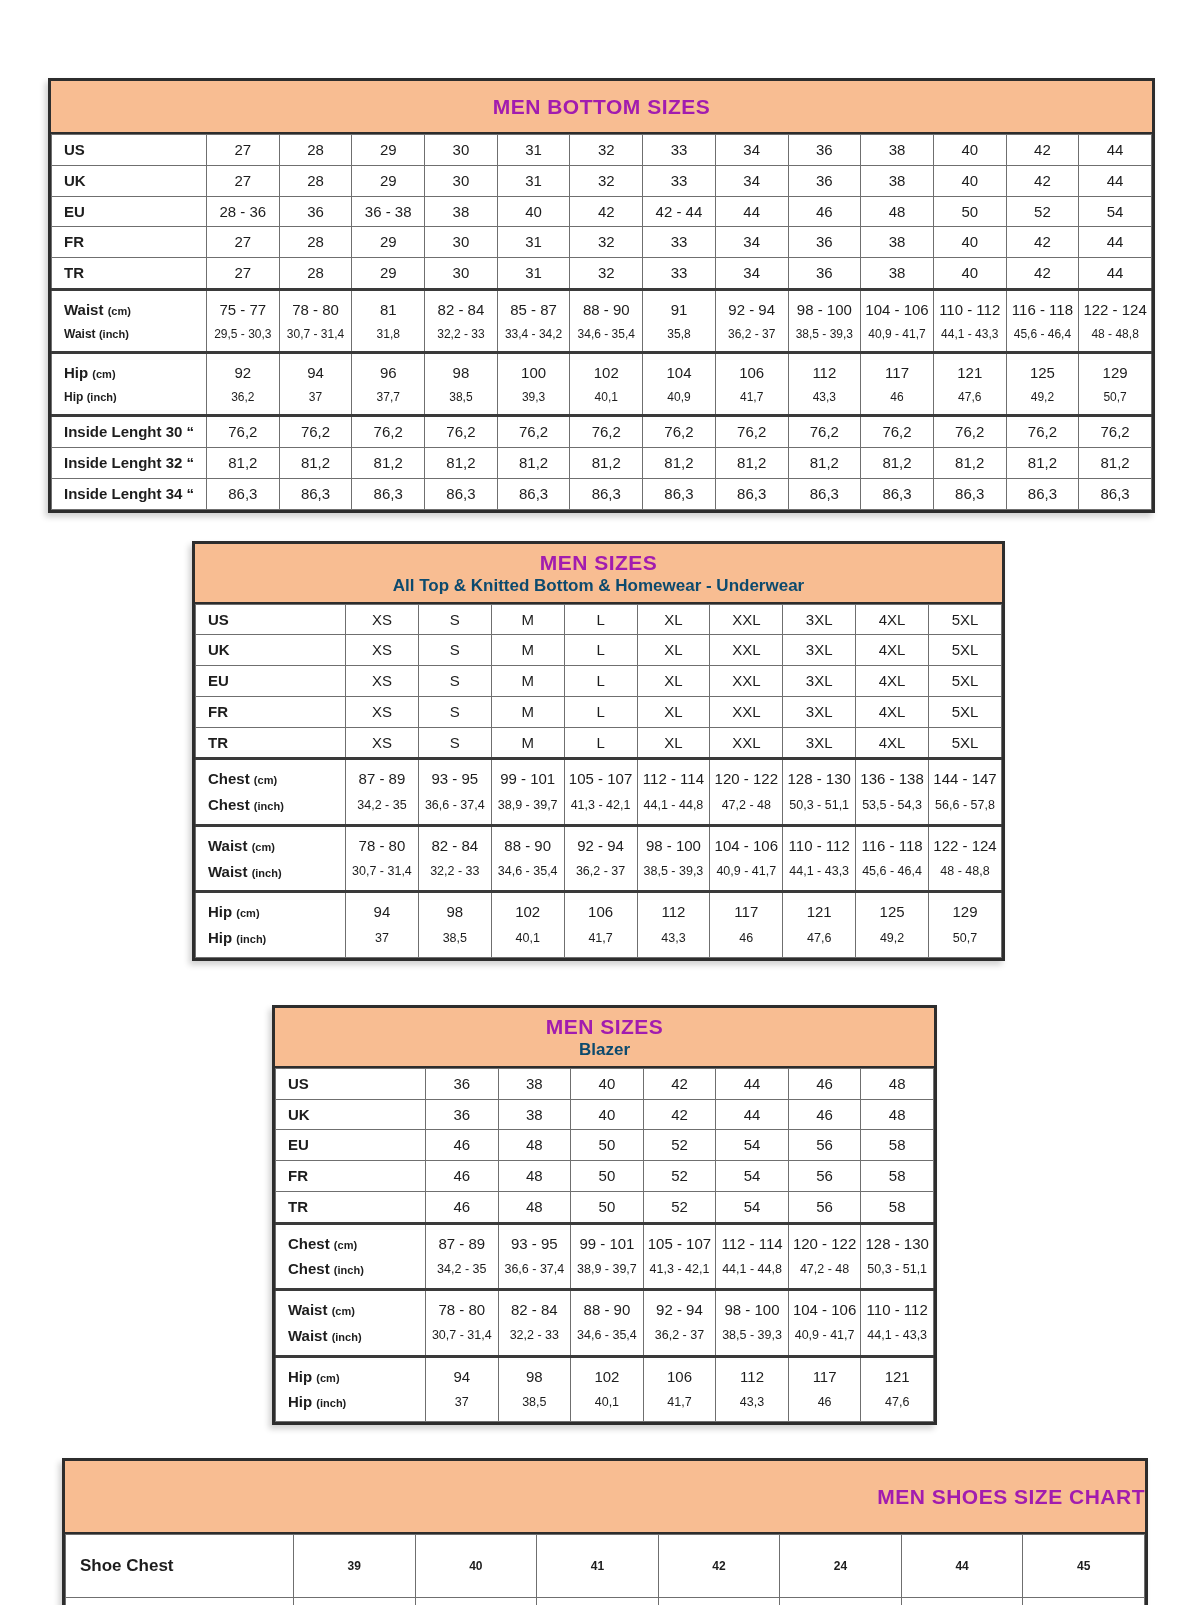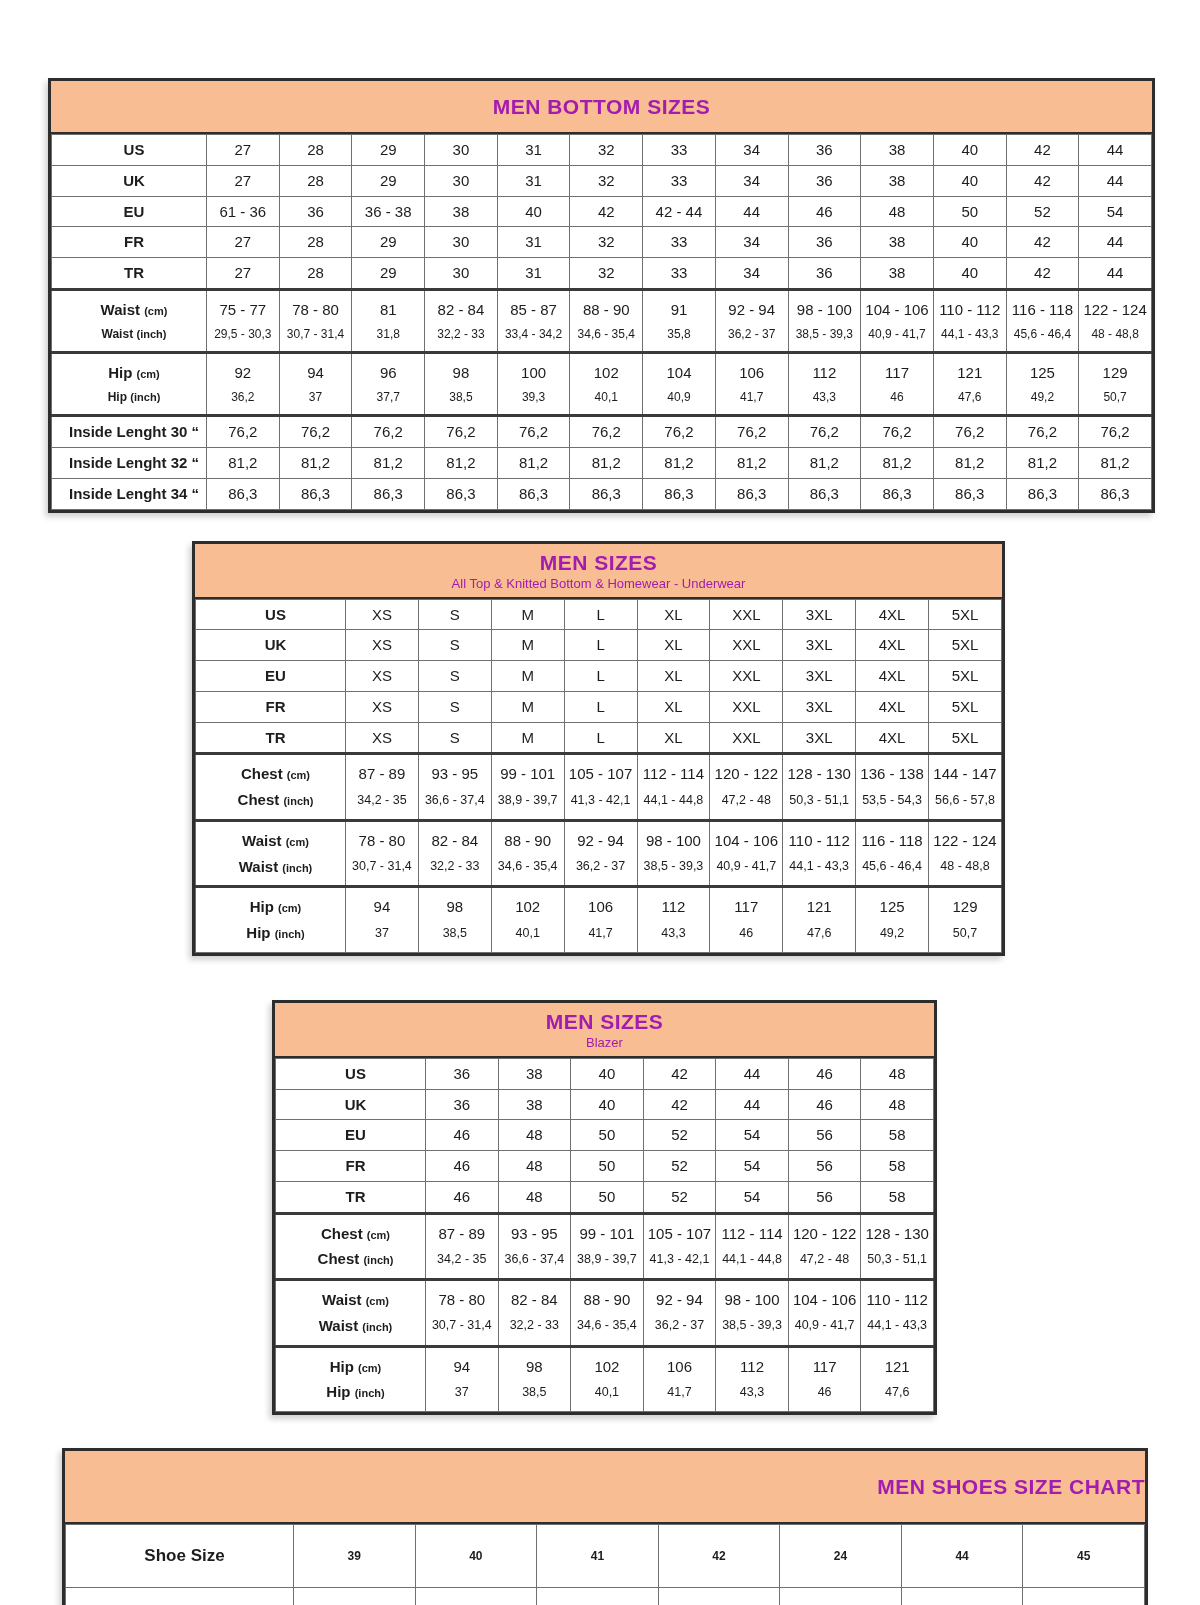--- a/index.html
+++ b/index.html
@@ -30,39 +30,39 @@
   .t4 .thead { padding:24px 0 23px 0;text-align:right; }
   .thead .title {
     display:block;
     font-weight:bold;
     font-size:21px;
     letter-spacing:0.5px;
     color:#a21caf;
   }
   .thead .subtitle {
     display:block;
-    font-weight:normal;
-    font-size:13px;
+    font-weight:bold;
+    font-size:17px;
     margin-top:1px;
-    color:#a21caf;
+    color:#0c4a6e;
   }
 
   table { width:100%; border-collapse:collapse; table-layout:fixed; }
   td {
     border:1px solid #6f6f6f;
     text-align:center;
     vertical-align:middle;
     font-size:15px;
     line-height:1.05;
     padding:7px 2px;
     overflow:hidden;
     white-space:nowrap;
   }
   td.label-cell {
-    text-align:center;
+    text-align:left;
     padding-left:12px;
     font-weight:bold;
     font-size:15px;
   }
   .t1 .label-cell { width:155px; }
   .t2 .label-cell, .t3 .label-cell { width:150px; }
   .t4 .label-cell { width:228px; padding-left:14px; font-size:17px; }
 
   .unit { font-size:11px; font-weight:bold; }
   .t4 .unit { font-size:13px; }
@@ -113,21 +113,21 @@
           <td class="val-cell">33</td>
           <td class="val-cell">34</td>
           <td class="val-cell">36</td>
           <td class="val-cell">38</td>
           <td class="val-cell">40</td>
           <td class="val-cell">42</td>
           <td class="val-cell">44</td>
         </tr>
         <tr class="row simple">
           <td class="label-cell"><span class="lbl">EU</span></td>
-          <td class="val-cell">61 - 36</td>
+          <td class="val-cell">28 - 36</td>
           <td class="val-cell">36</td>
           <td class="val-cell">36 - 38</td>
           <td class="val-cell">38</td>
           <td class="val-cell">40</td>
           <td class="val-cell">42</td>
           <td class="val-cell">42 - 44</td>
           <td class="val-cell">44</td>
           <td class="val-cell">46</td>
           <td class="val-cell">48</td>
           <td class="val-cell">50</td>
@@ -546,21 +546,21 @@
     </table>
 </div>
 
 <div class="tablewrap t4">
   <div class="thead">
     <span class="title">MEN SHOES SIZE CHART</span>
   </div>
   <table>
       <tbody>
         <tr class="row simple boldvals">
-          <td class="label-cell"><span class="lbl">Shoe Size</span></td>
+          <td class="label-cell"><span class="lbl">Shoe Chest</span></td>
           <td class="val-cell">39</td>
           <td class="val-cell">40</td>
           <td class="val-cell">41</td>
           <td class="val-cell">42</td>
           <td class="val-cell">24</td>
           <td class="val-cell">44</td>
           <td class="val-cell">45</td>
         </tr>
         <tr class="row simple heel">
           <td class="label-cell"><span class="lbl">Heel-toe</span> <span class="unit">(cm)</span></td>

